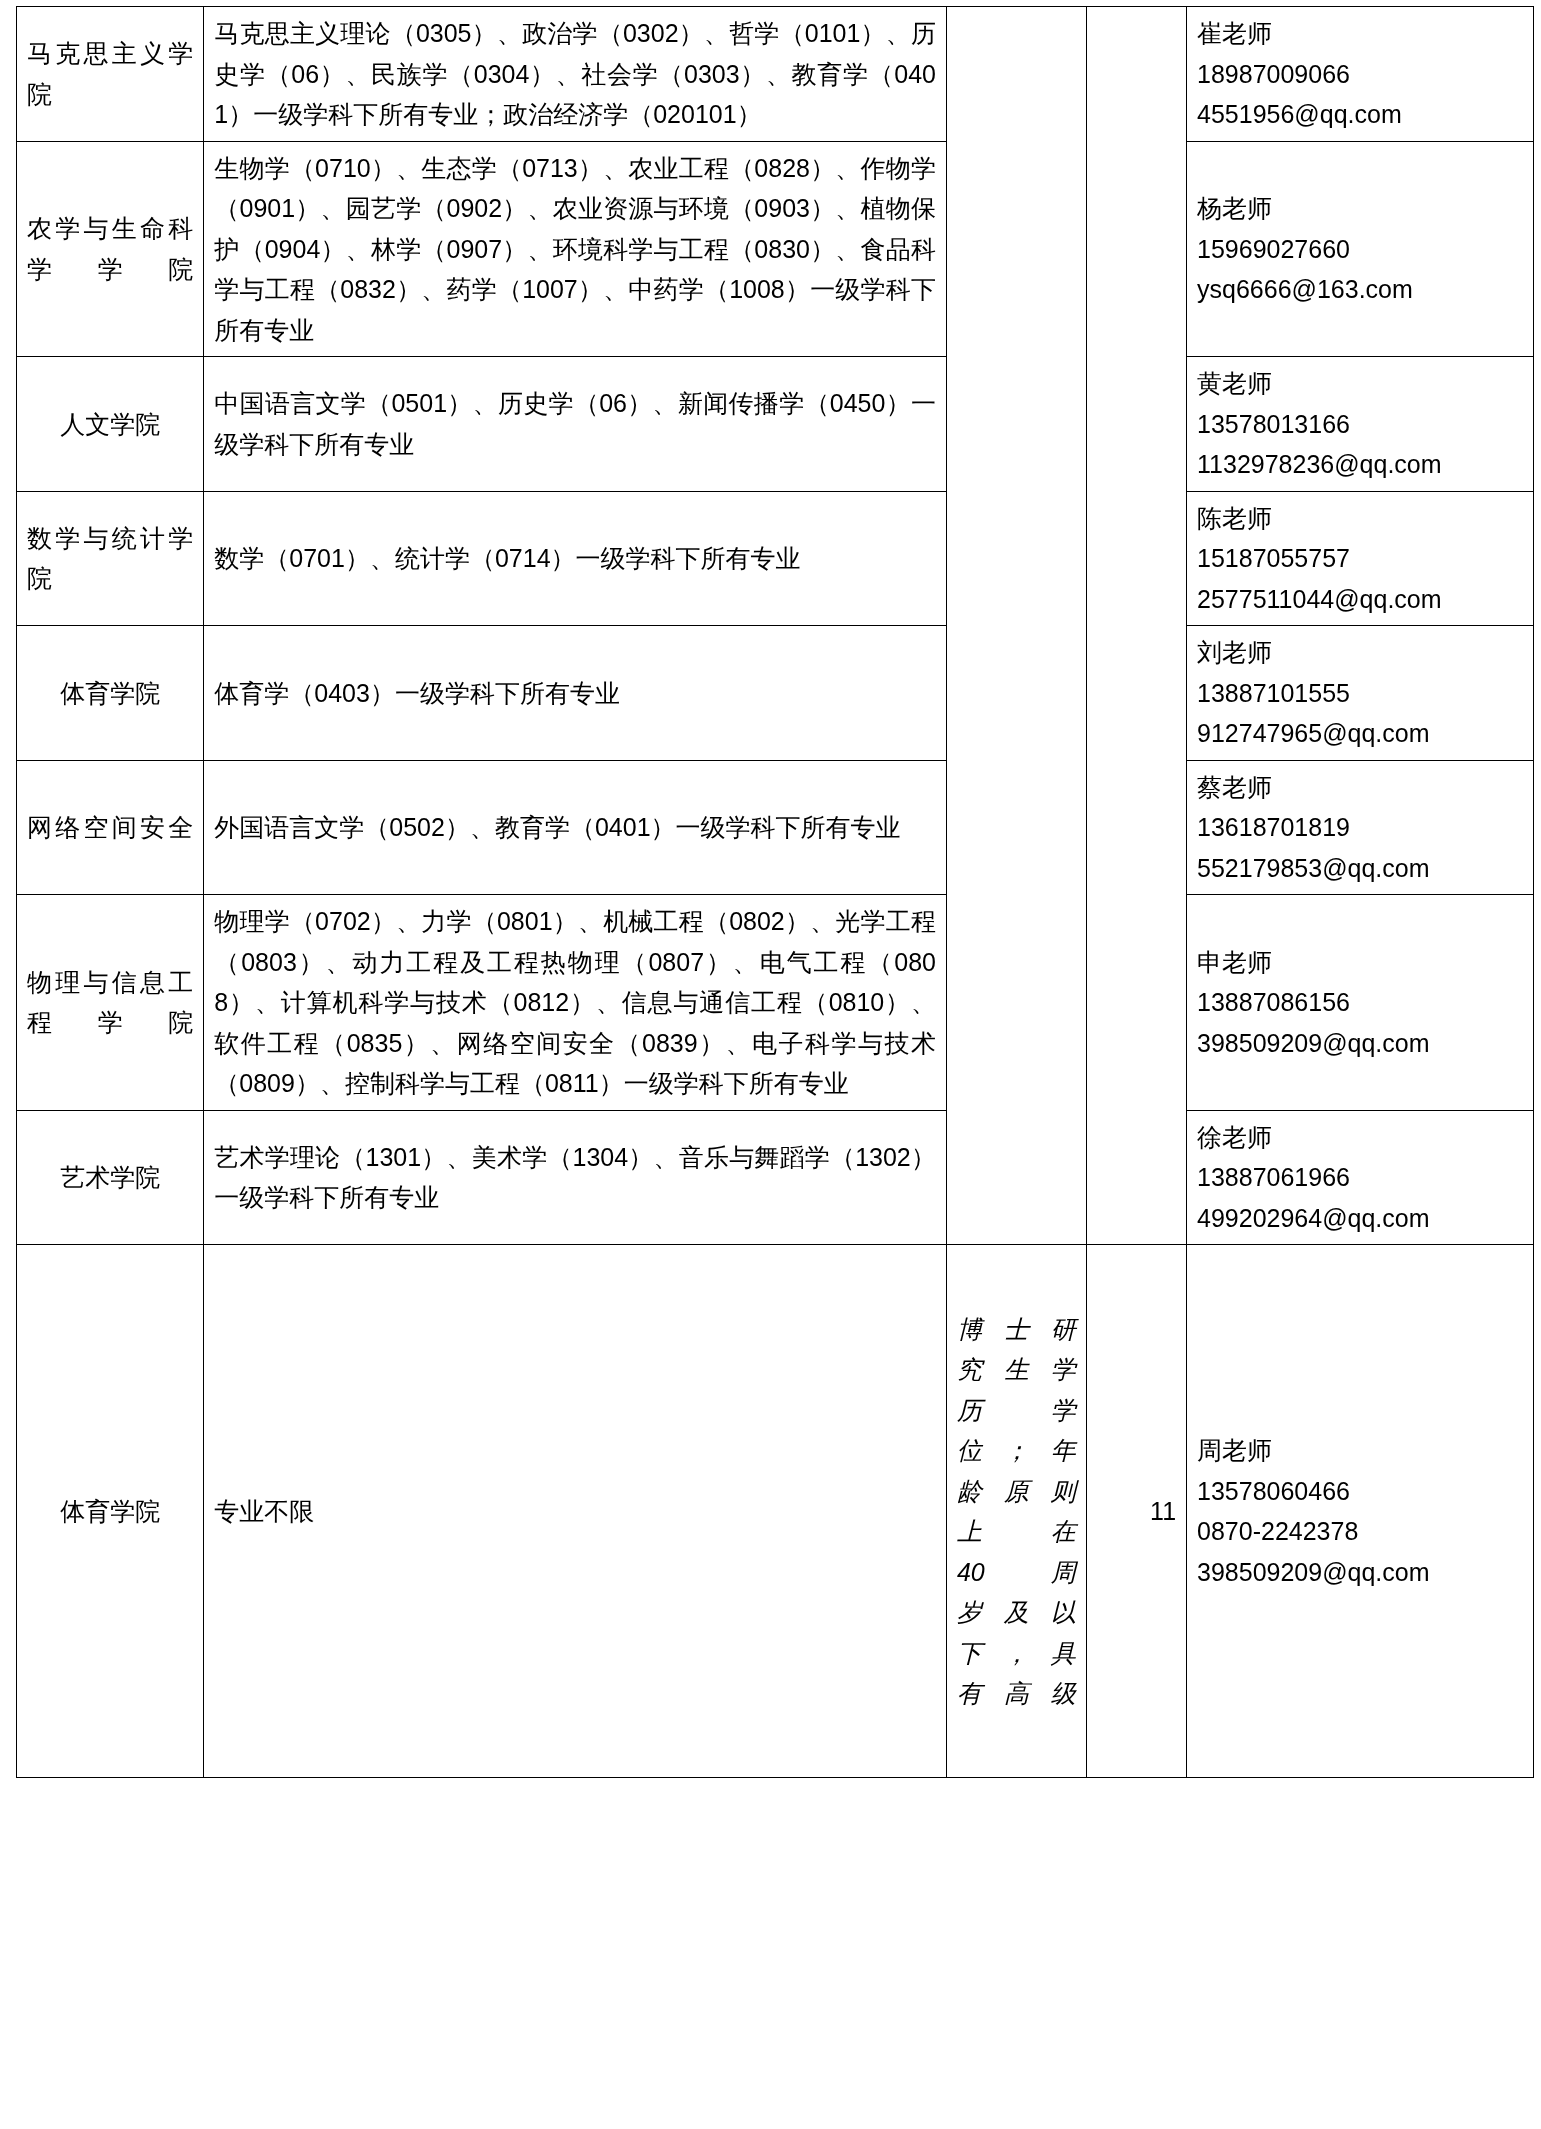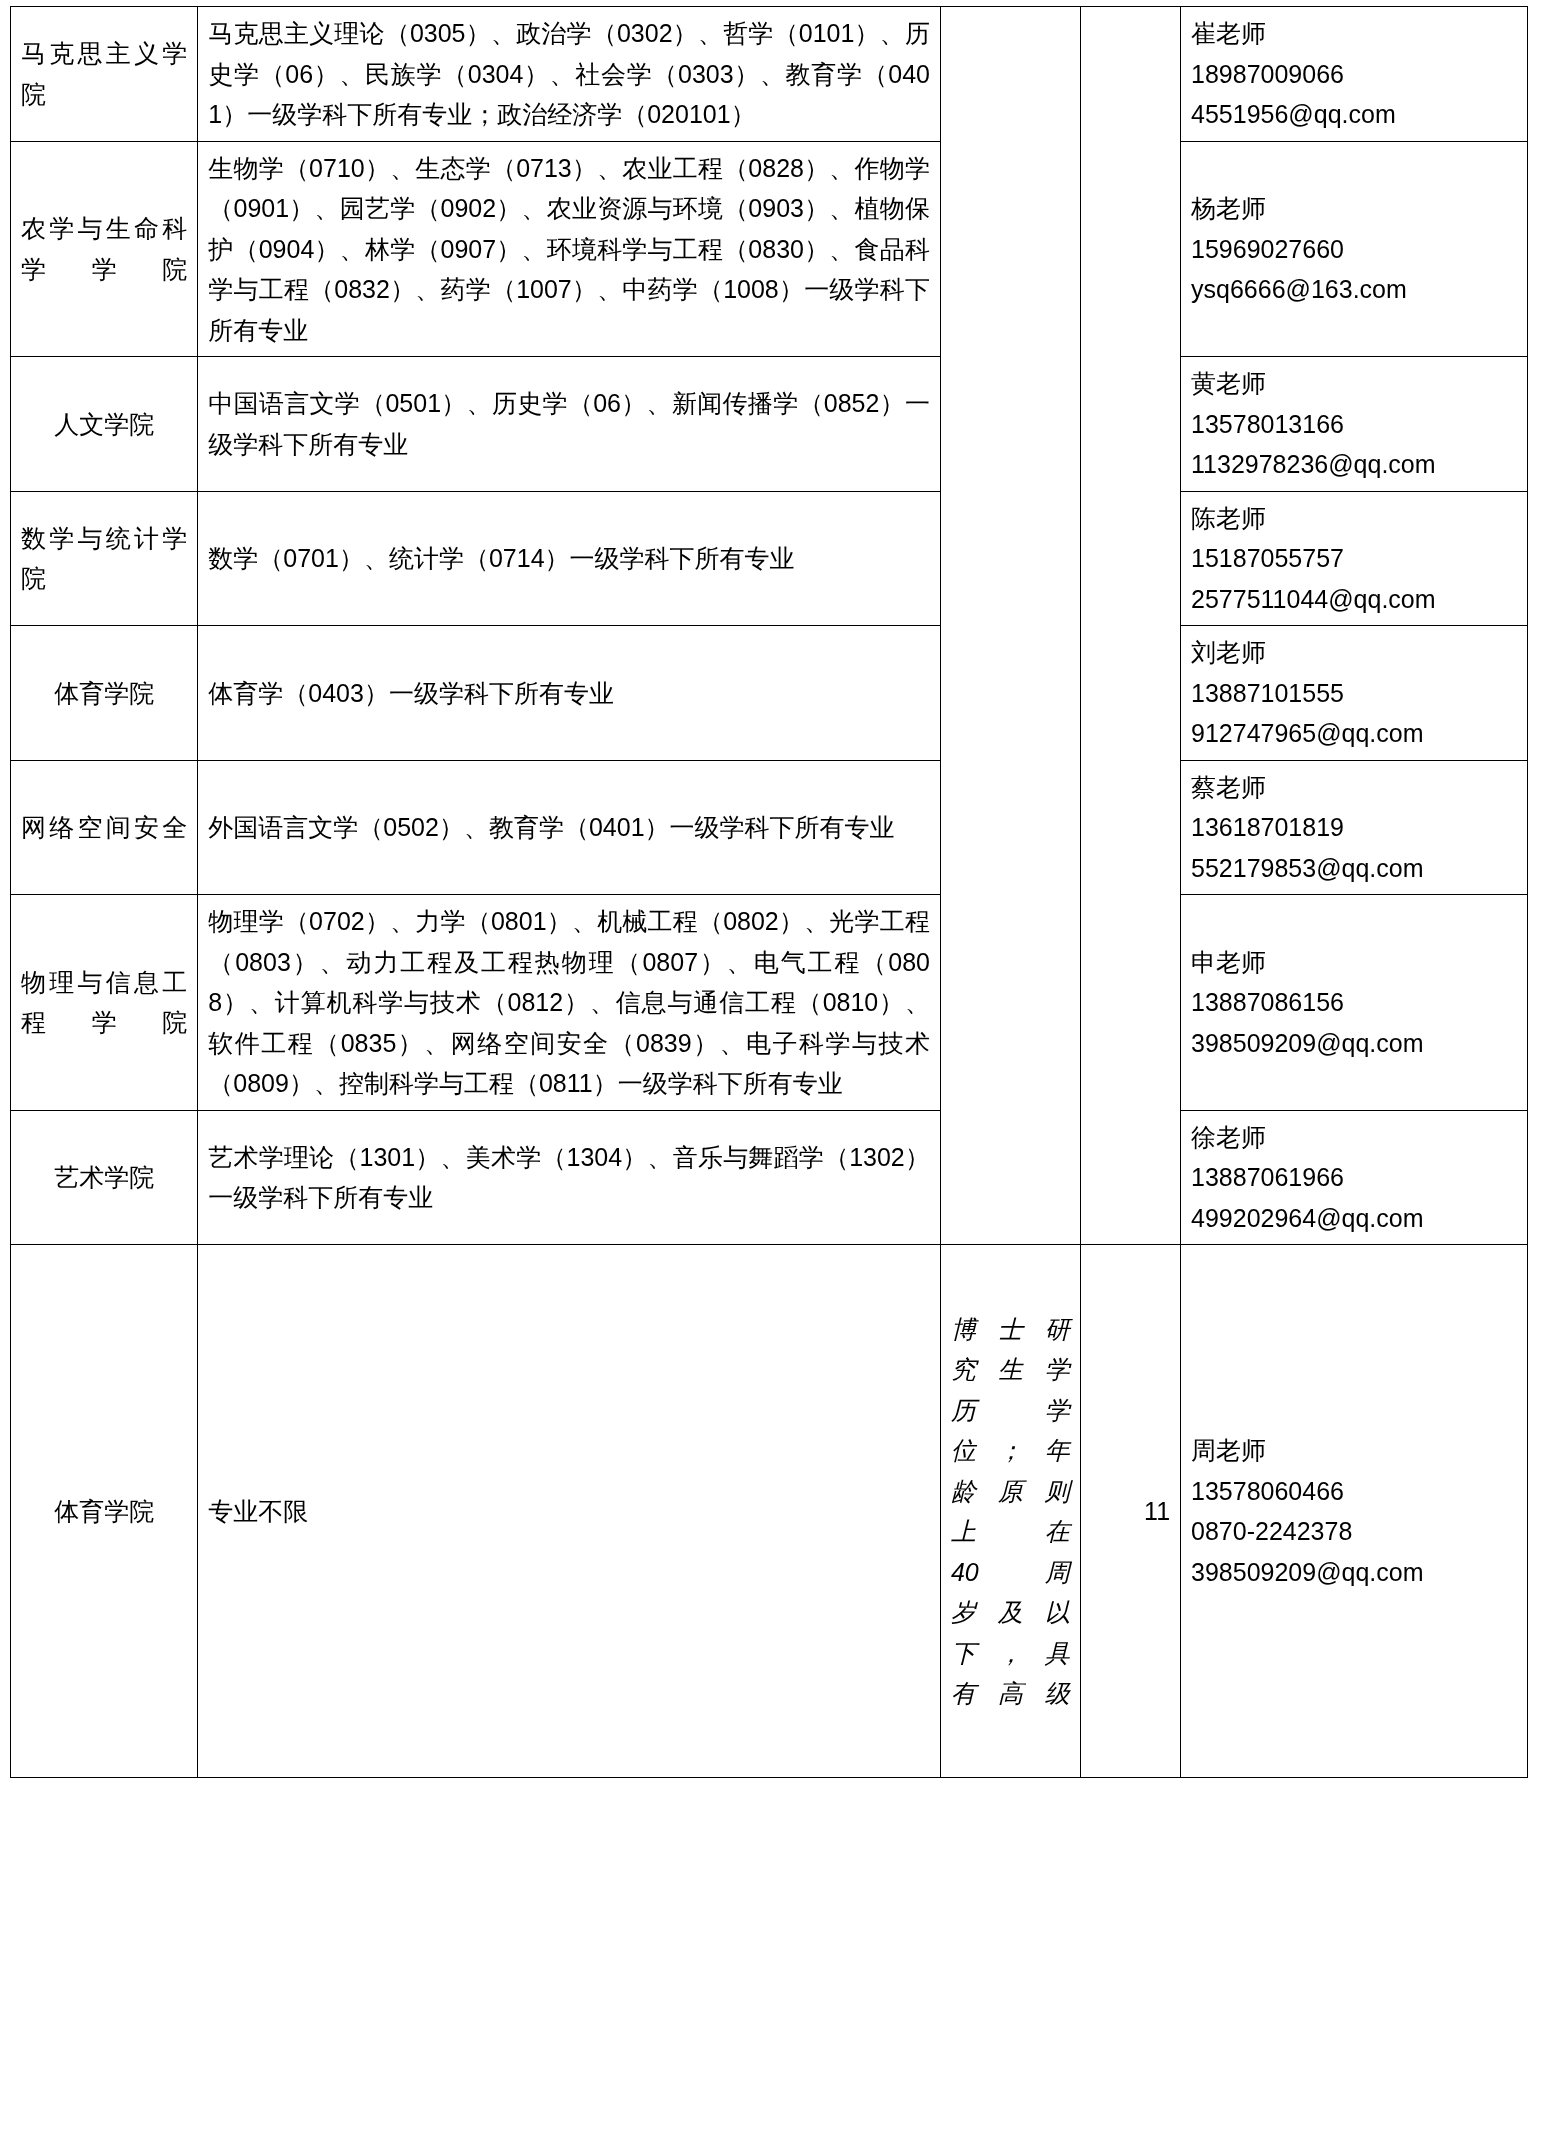--- a/index.html
+++ b/index.html
@@ -8,21 +8,21 @@
     color:#000;
     width:1541px;
     height:2129px;
     overflow:hidden;
   }
   .sheet{
     width:1541px;
     height:2129px;
     position:relative;
     box-sizing:border-box;
-    padding:6px 10px 0 10px;
+    padding:6px 10px 0 16px;
   }
   table.recruit{
     border-collapse:collapse;
     width:1518px;
     table-layout:fixed;
     margin:0;
   }
   table.recruit td{
     border:1.6px solid #000;
     vertical-align:middle;
@@ -120,21 +120,21 @@
       <td class="major">生物学（0710）、生态学（0713）、农业工程（0828）、作物学（0901）、园艺学（0902）、农业资源与环境（0903）、植物保护（0904）、林学（0907）、环境科学与工程（0830）、食品科学与工程（0832）、药学（1007）、中药学（1008）一级学科下所有专业</td>
       <td class="contact">
         <span class="line">杨老师</span>
         <span class="line">15969027660</span>
         <span class="line">ysq6666@163.com</span>
       </td>
     </tr>
 
     <tr>
       <td class="college narrow">人文学院</td>
-      <td class="major">中国语言文学（0501）、历史学（06）、新闻传播学（0852）一级学科下所有专业</td>
+      <td class="major">中国语言文学（0501）、历史学（06）、新闻传播学（0450）一级学科下所有专业</td>
       <td class="contact">
         <span class="line">黄老师</span>
         <span class="line">13578013166</span>
         <span class="line">1132978236@qq.com</span>
       </td>
     </tr>
 
     <tr>
       <td class="college">数学与统计学院</td>
       <td class="major nowrapjust">数学（0701）、统计学（0714）一级学科下所有专业</td>

